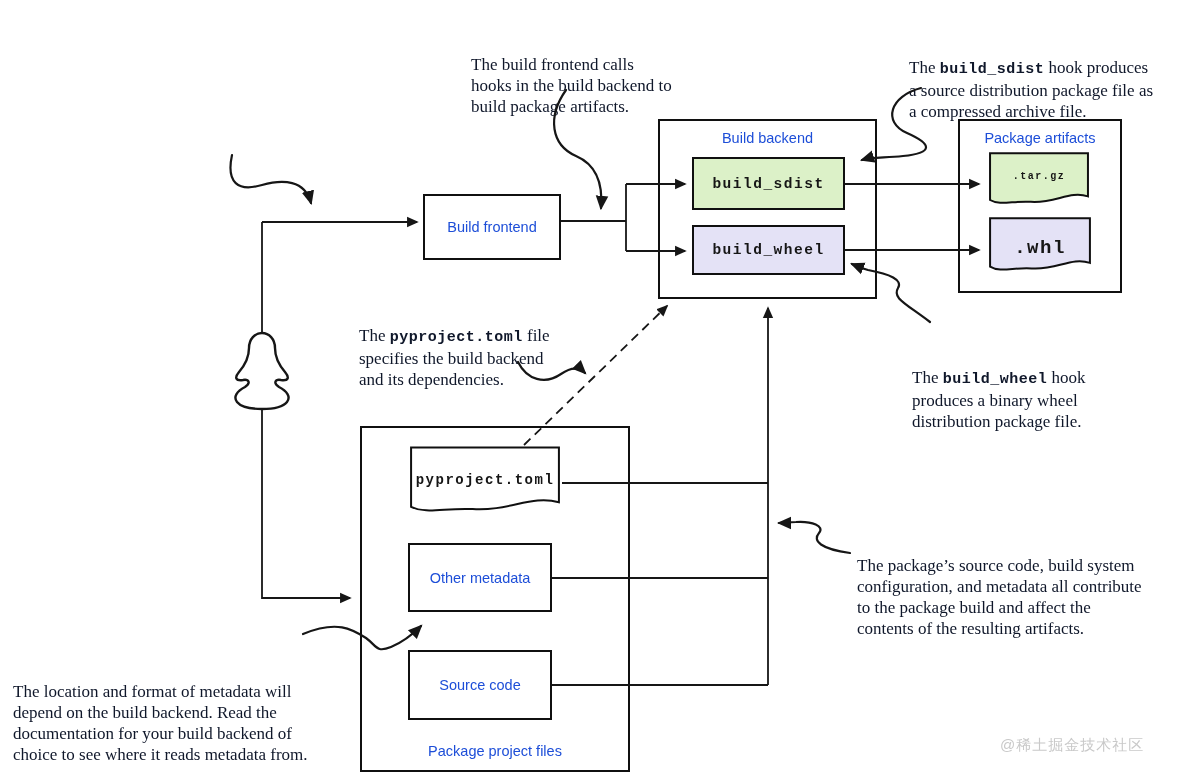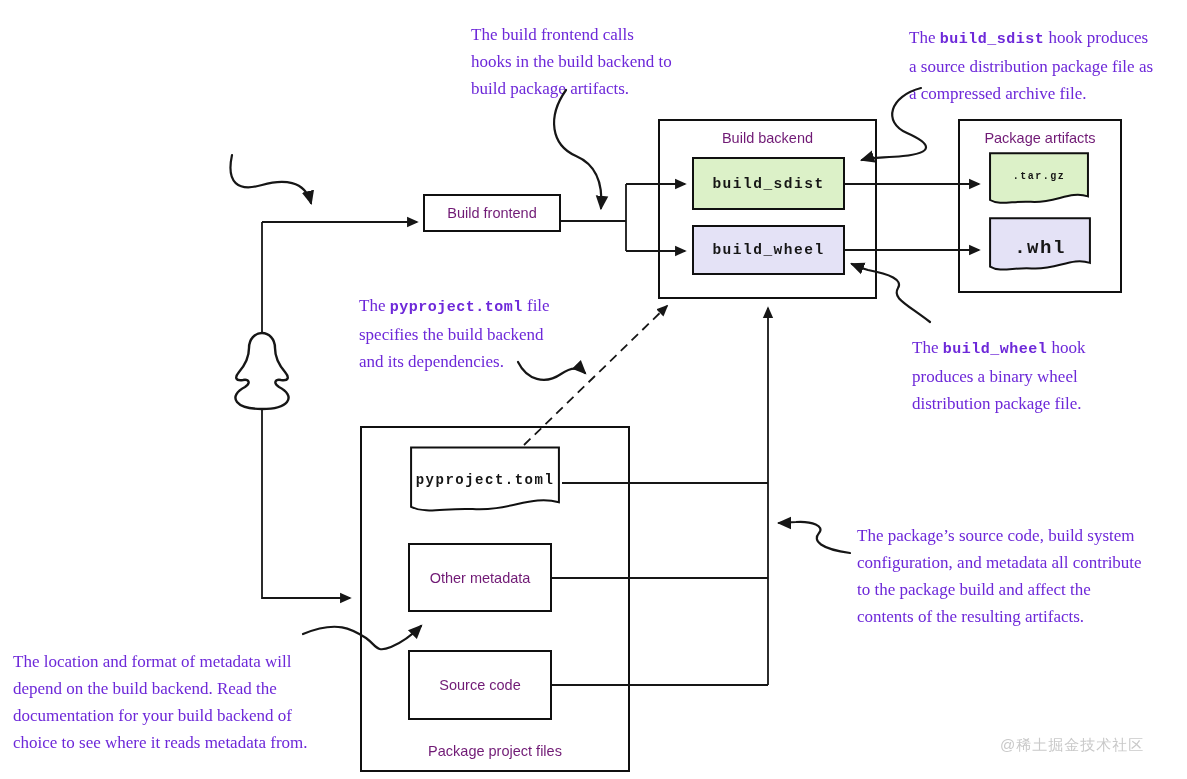--- a/index.html
+++ b/index.html
@@ -1,39 +1,39 @@
 <!DOCTYPE html>
 <html style="--sdist_green: #dcf1c8; --wheel_purple: #e4e2f6; --line: #161616; --watermark_gray: #c9c9c9;"><head>
 <meta charset="utf-8">
 <style>
   html,body{margin:0;padding:0;background:#fff;}
   #canvas{position:relative;width:1187px;height:779px;background:#fff;overflow:hidden;
           font-family:"Liberation Sans",sans-serif;color:#111;}
   
   .node{position:absolute;box-sizing:border-box;border:2px solid #101010;background:#fff;}
   .flex-center{display:flex;align-items:center;justify-content:center;}
-  .sans-label{font-family:"Liberation Sans",sans-serif;font-size:14.5px;color:#701a75;}
+  .sans-label{font-family:"Liberation Sans",sans-serif;font-size:14.5px;color:#1d4ed8;}
   .code-label{font-family:"Liberation Mono","DejaVu Sans Mono",monospace;
               font-weight:bold;font-size:14.5px;letter-spacing:1.5px;color:#161616;}
   .top-label{position:absolute;top:9px;left:0;width:100%;text-align:center;}
   .bottom-label{position:absolute;bottom:11px;left:0;width:100%;text-align:center;}
   .fill-green{background:var(--sdist_green);}
   .fill-purple{background:var(--wheel_purple);}
   
   .stack::before,.stack::after{content:"";position:absolute;border:2px solid #101010;background:#fff;z-index:-1;}
   .stack::before{left:3px;top:3px;right:-4px;bottom:-4px;}
   .stack::after{left:7px;top:7px;right:-8px;bottom:-8px;z-index:-2;}
   
   .doc{position:absolute;}
   .doc svg{position:absolute;left:0;top:0;width:100%;height:100%;overflow:visible;}
   .doc path{stroke:#101010;stroke-width:2;vector-effect:non-scaling-stroke;}
   .doc .doc-label{position:absolute;left:0;width:100%;text-align:center;}
   
-  .ann{position:absolute;font-family:"Liberation Serif",serif;font-size:17px;line-height:27px;
-       color:#6d28d9;white-space:pre-wrap;}
+  .ann{position:absolute;font-family:"Liberation Serif",serif;font-size:17px;line-height:21px;
+       color:#0f172a;white-space:pre-wrap;margin-top:33px;}
   .ann .mono{font-family:"Liberation Mono","DejaVu Sans Mono",monospace;font-weight:bold;
              font-size:15px;letter-spacing:0.5px;}
   
   #overlay{position:absolute;left:0;top:0;width:1187px;height:779px;pointer-events:none;}
   #overlay .ln{fill:none;stroke:#161616;stroke-width:1.8px;}
   #overlay .sq{fill:none;stroke:#161616;stroke-width:2.2px;stroke-linecap:round;}
   #overlay .dash{stroke-dasharray:9 6;}
   #overlay .person{fill:#fff;stroke:#161616;stroke-width:2.4px;}
   .watermark{position:absolute;font-size:15px;color:var(--watermark_gray);
              font-family:"Liberation Sans",sans-serif;letter-spacing:1px;}
@@ -48,21 +48,21 @@
   </div>
 
   <div class="node" style="left:958px;top:119px;width:164px;height:174px">
     <span class="sans-label top-label">Package artifacts</span>
   </div>
 
   <div class="node" style="left:360px;top:426px;width:270px;height:346px">
     <span class="sans-label bottom-label">Package project files</span>
   </div>
 
-  <div class="node flex-center" style="left:423px;top:194px;width:138px;height:38px">
+  <div class="node flex-center" style="left:423px;top:194px;width:138px;height:66px">
     <span class="sans-label">Build frontend</span>
   </div>
 
   <div class="node flex-center fill-green" style="left:692px;top:157px;width:153px;height:53px">
     <span class="code-label">build_sdist</span>
   </div>
 
   <div class="node flex-center fill-purple" style="left:692px;top:225px;width:153px;height:50px">
     <span class="code-label">build_wheel</span>
   </div>

